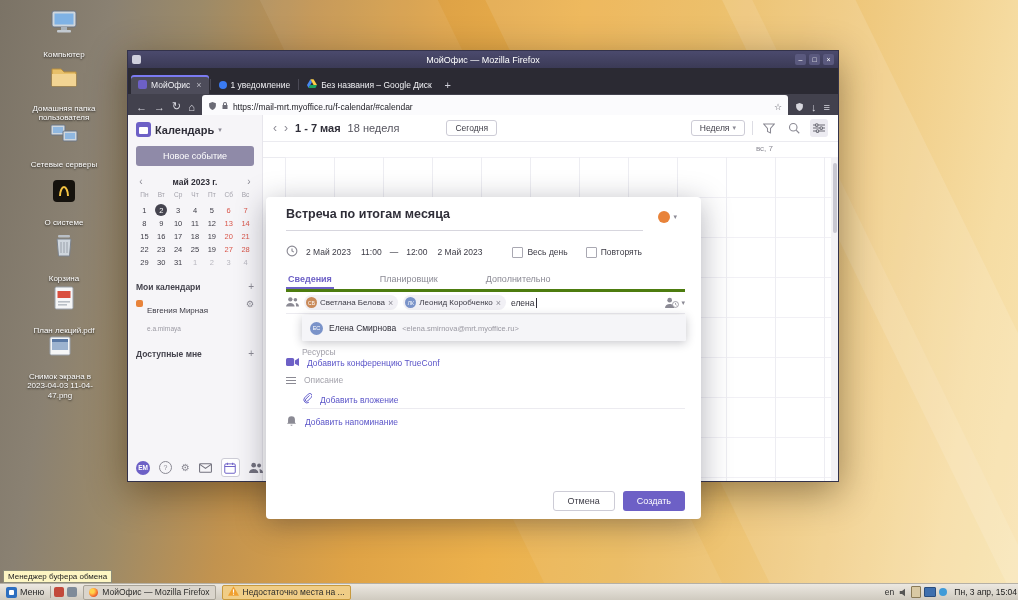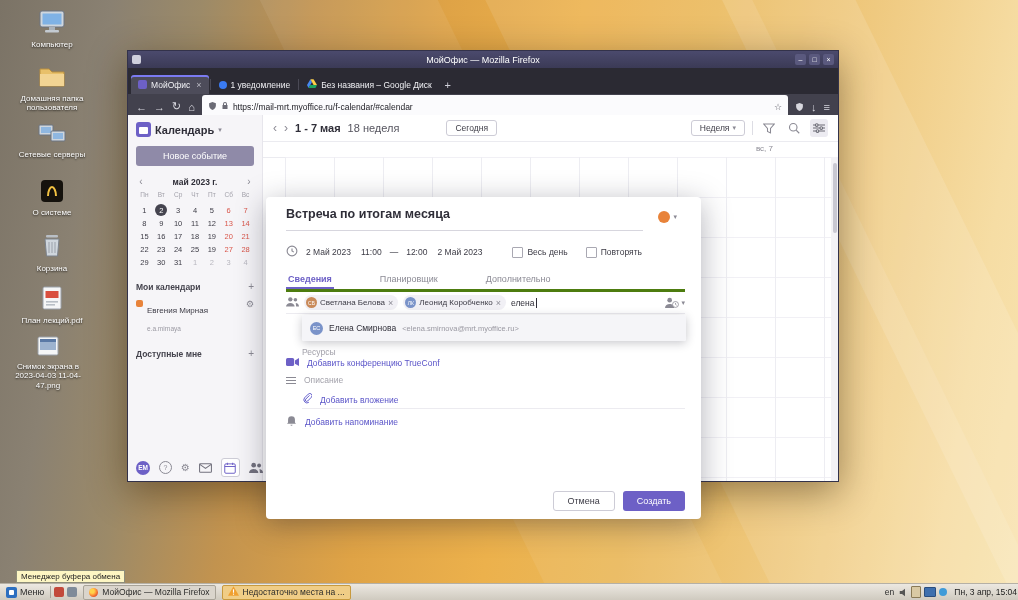--- a/index.html
+++ b/index.html
@@ -5,22 +5,22 @@
   html,body{margin:0;padding:0;}
   body{font-family:"Liberation Sans","DejaVu Sans",sans-serif;}
   .screen{position:relative;width:1018px;height:600px;overflow:hidden;
     background:linear-gradient(100deg,#7b7366 0%,#8a8172 10%,#9c8a68 18%,#c2934f 28%,#dfa346 40%,#ecb14c 52%,#eab95c 64%,#efc97f 78%,#f6dda4 92%,#f8e3b0 100%);}
   .band{position:absolute;transform:rotate(-26deg);pointer-events:none;}
   .band1{left:420px;top:-180px;width:160px;height:980px;background:rgba(255,255,255,.07);}
   .band2{left:650px;top:-180px;width:240px;height:980px;background:rgba(255,255,255,.10);}
   .band3{left:880px;top:-180px;width:120px;height:980px;background:rgba(255,255,255,.13);}
 
   
-  .dicon{position:absolute;width:80px;display:flex;flex-direction:column;align-items:center;gap:3px;
-    color:#fff;font-size:8px;line-height:1.2;text-align:center;text-shadow:0 1px 2px rgba(0,0,0,.8);cursor:pointer;}
+  .dicon{position:absolute;width:80px;display:flex;flex-direction:column;align-items:center;gap:13px;
+    color:#fff;font-size:8px;line-height:1.2;text-align:center;text-shadow:0 1px 2px rgba(0,0,0,.8);cursor:pointer;margin-left:12px;}
 
   
   .win{position:absolute;left:127px;top:50px;width:710px;height:430px;border:1px solid #33324a;
     box-shadow:0 10px 36px rgba(40,25,5,.45);background:#fff;}
   .titlebar{height:17px;background:linear-gradient(#4b4a6d,#3b3a56);display:flex;align-items:center;
     color:#fff;font-size:9px;position:relative;padding:0 4px;}
   .tb-ico{width:9px;height:9px;background:#cfd0dd;border-radius:2px;margin-right:4px;flex:none;}
   .tb-title{position:absolute;left:0;right:0;text-align:center;}
   .tb-ctrls{margin-left:auto;display:flex;gap:3px;z-index:1;}
   .tb-btn{width:11px;height:11px;background:#5a597e;border-radius:2px;color:#fff;font-size:7px;
@@ -166,21 +166,21 @@
   .task.warn{background:#f0cd86;border-color:#c89a3e;}
   .task .t-lbl{white-space:nowrap;overflow:hidden;text-overflow:ellipsis;font-size:8.5px;}
   .ff-ico{width:9px;height:9px;border-radius:50%;flex:none;
     background:radial-gradient(circle at 35% 35%,#ffd24a 0 25%,#ff9a3c 45%,#e85d2a 70%,#b5306f 100%);}
   .kb{font-size:8.5px;padding:0 2px;cursor:pointer;}
   .tray-ic{flex:none;cursor:pointer;display:flex;align-items:center;}
   .clip-ic{width:8px;height:10px;background:#d9c9a3;border:1px solid #8a7a55;border-radius:1px;}
   .mon-ic{width:10px;height:8px;background:#3e6fae;border:1px solid #2a4d7e;border-radius:1px;}
   .drop-ic{width:8px;height:8px;border-radius:50%;background:#3f9bd8;}
   .clock{font-size:8.5px;color:#1c1c1c;padding:0 4px;white-space:nowrap;cursor:pointer;}
-  .clip-tip{position:absolute;left:16px;bottom:17px;background:#fdf6c3;border:1px solid #8d8d7a;font-size:8px;
+  .clip-tip{position:absolute;left:3px;bottom:17px;background:#fdf6c3;border:1px solid #8d8d7a;font-size:8px;
     color:#222;padding:1px 4px;white-space:nowrap;}
 </style>
 </head>
 <body>
 
 <div class="screen">
   <div class="band band1"></div>
   <div class="band band2"></div>
   <div class="band band3"></div>
 

